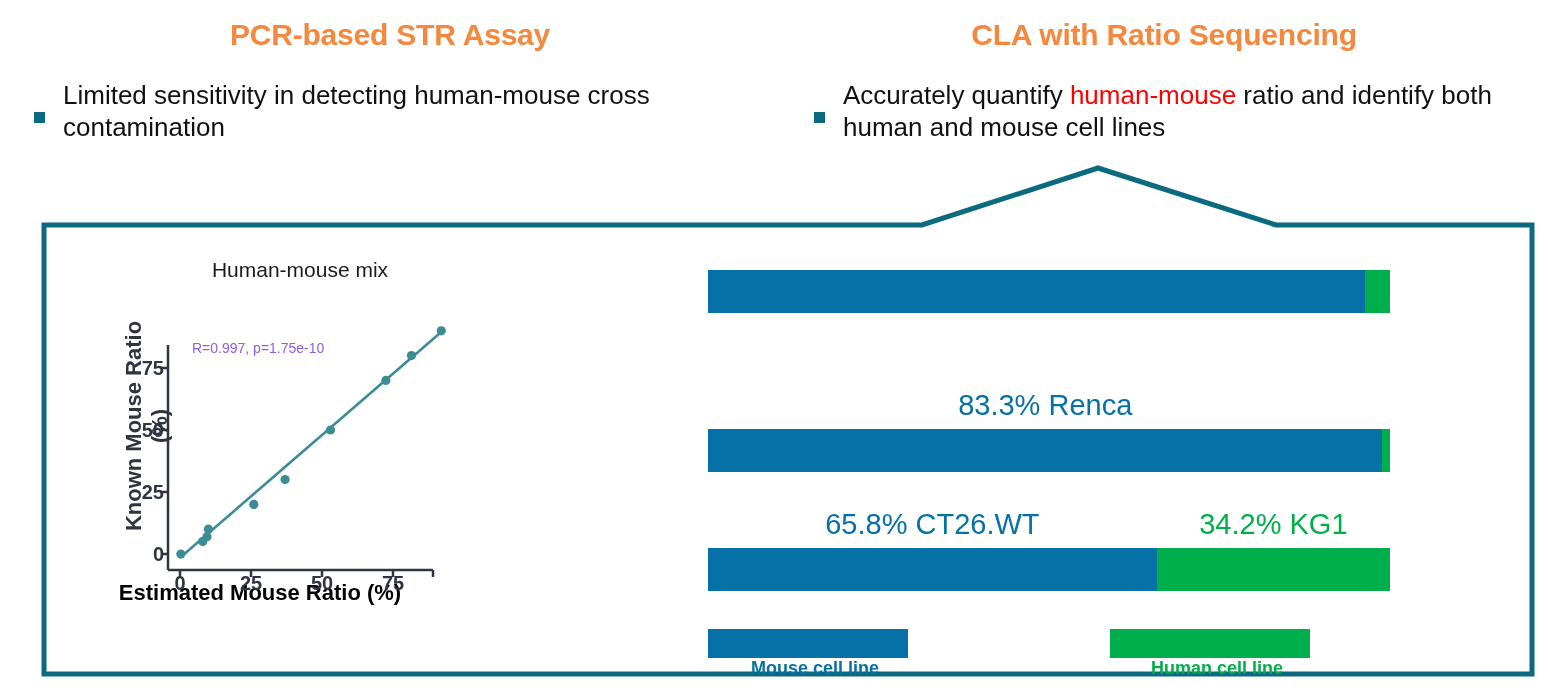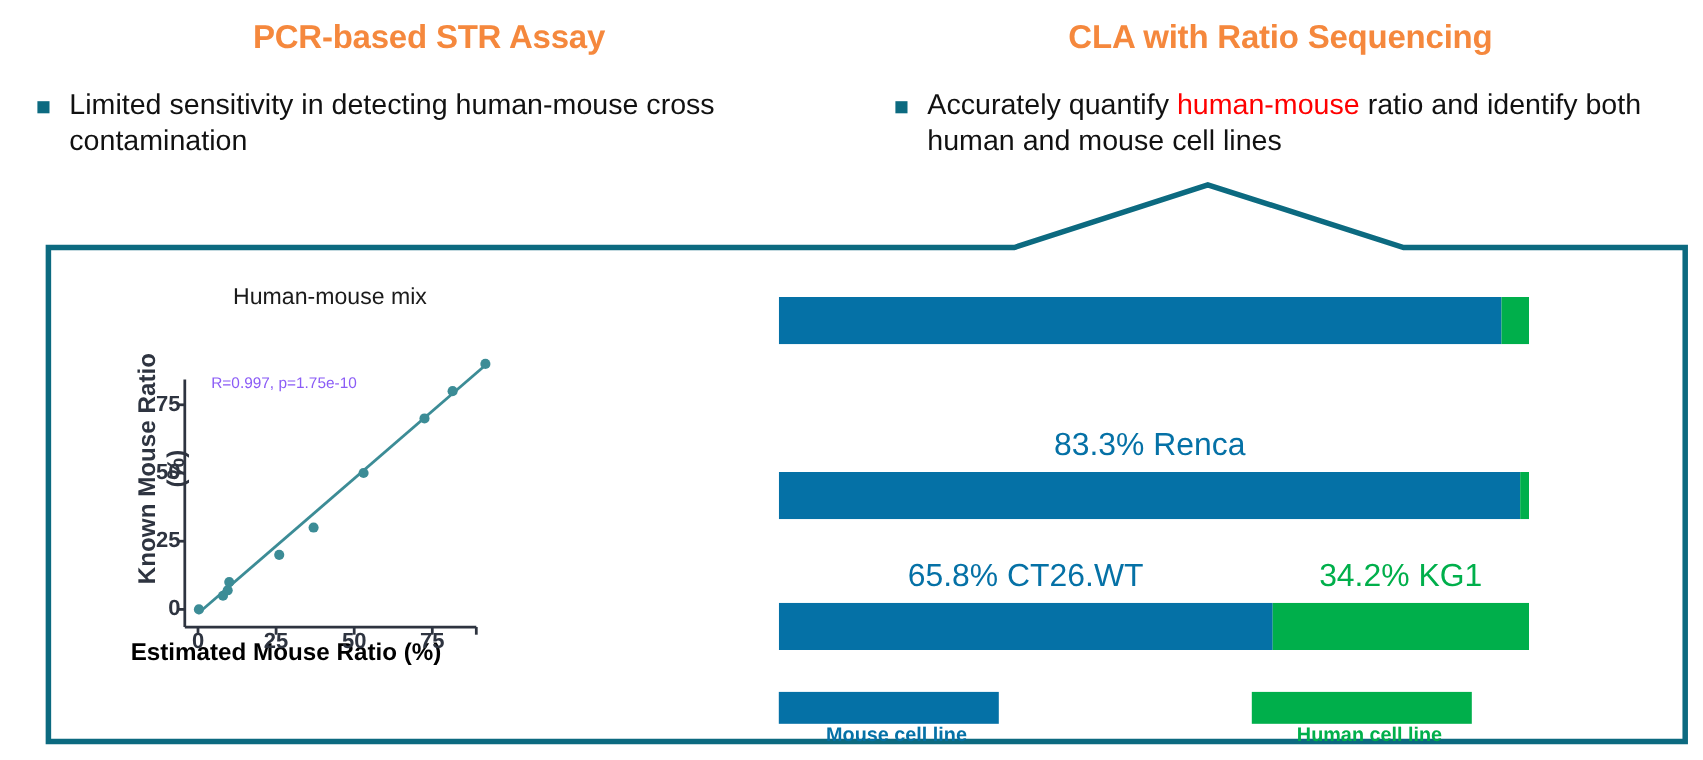--- a/index.html
+++ b/index.html
@@ -8,21 +8,21 @@
     font-family:"Liberation Sans", sans-serif;
     position:relative;overflow:hidden;
   }
   .col-title{
     position:absolute;font-weight:bold;color:#F5883D;
     font-size:30px;white-space:nowrap;letter-spacing:-0.2px;
   }
   #title-left{left:0;top:18px;width:780px;text-align:center;}
   #title-right{left:780px;top:18px;width:768px;text-align:center;}
 
-  .bullet-row{position:absolute;display:flex;align-items:flex-start;}
+  .bullet-row{position:absolute;display:flex;align-items:center;}
   .bullet-sq{
     width:11px;height:11px;background:#0C6A80;flex:0 0 auto;
     margin-top:12px;margin-right:18px;
   }
   .bullet-text{
     font-size:26px;color:#111111;line-height:1.22;
   }
   #bullet-left{left:34px;top:80px;width:740px;}
   #bullet-right{left:814px;top:80px;width:700px;}
   .hl-red{color:#FF0000;}
@@ -171,17 +171,17 @@
       <div class="seg-human" style="left: 448.756px; width: 233.244px;"></div>
     </div>
   </div>
 </div>
 
 <div id="legend">
   <div class="leg-item" style="left:0px;">
     <div class="leg-sw" style="width:200px;background:#0571A6;"></div>
     <div class="leg-tx" style="color:#0571A6;">Mouse cell line</div>
   </div>
-  <div class="leg-item" style="left:430px;">
+  <div class="leg-item" style="left:402px;">
     <div class="leg-sw" style="width:200px;background:#00AF4B;"></div>
     <div class="leg-tx" style="color:#00AF4B;">Human cell line</div>
   </div>
 </div>
 
 </body></html>

